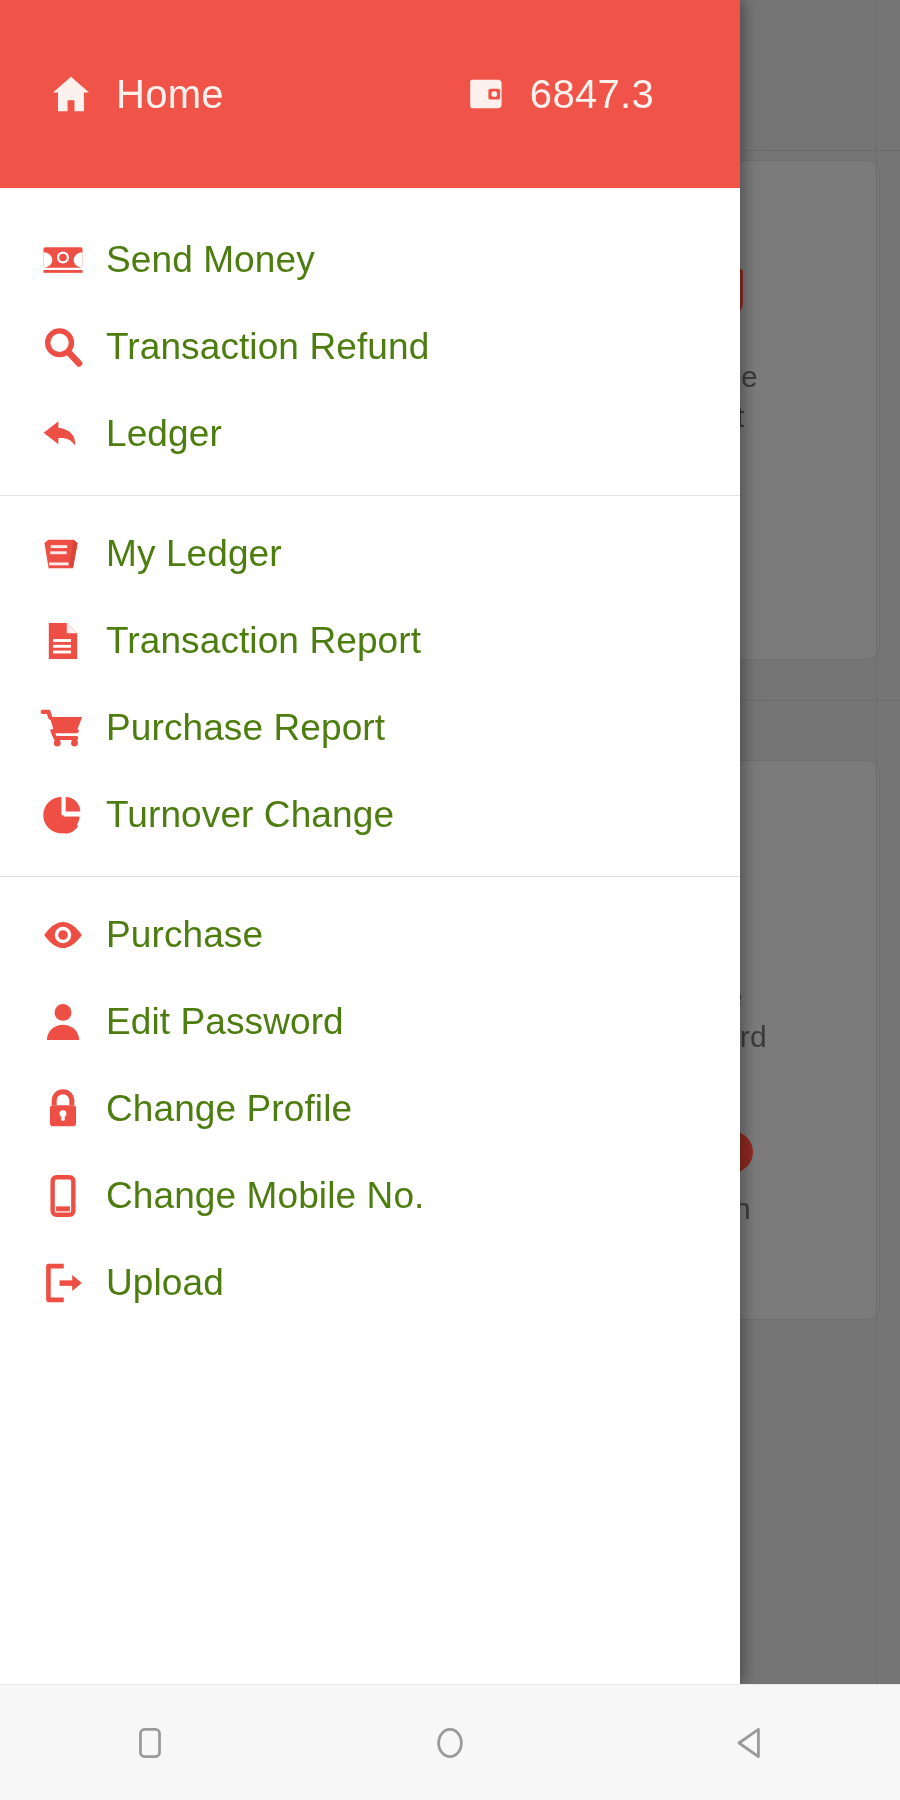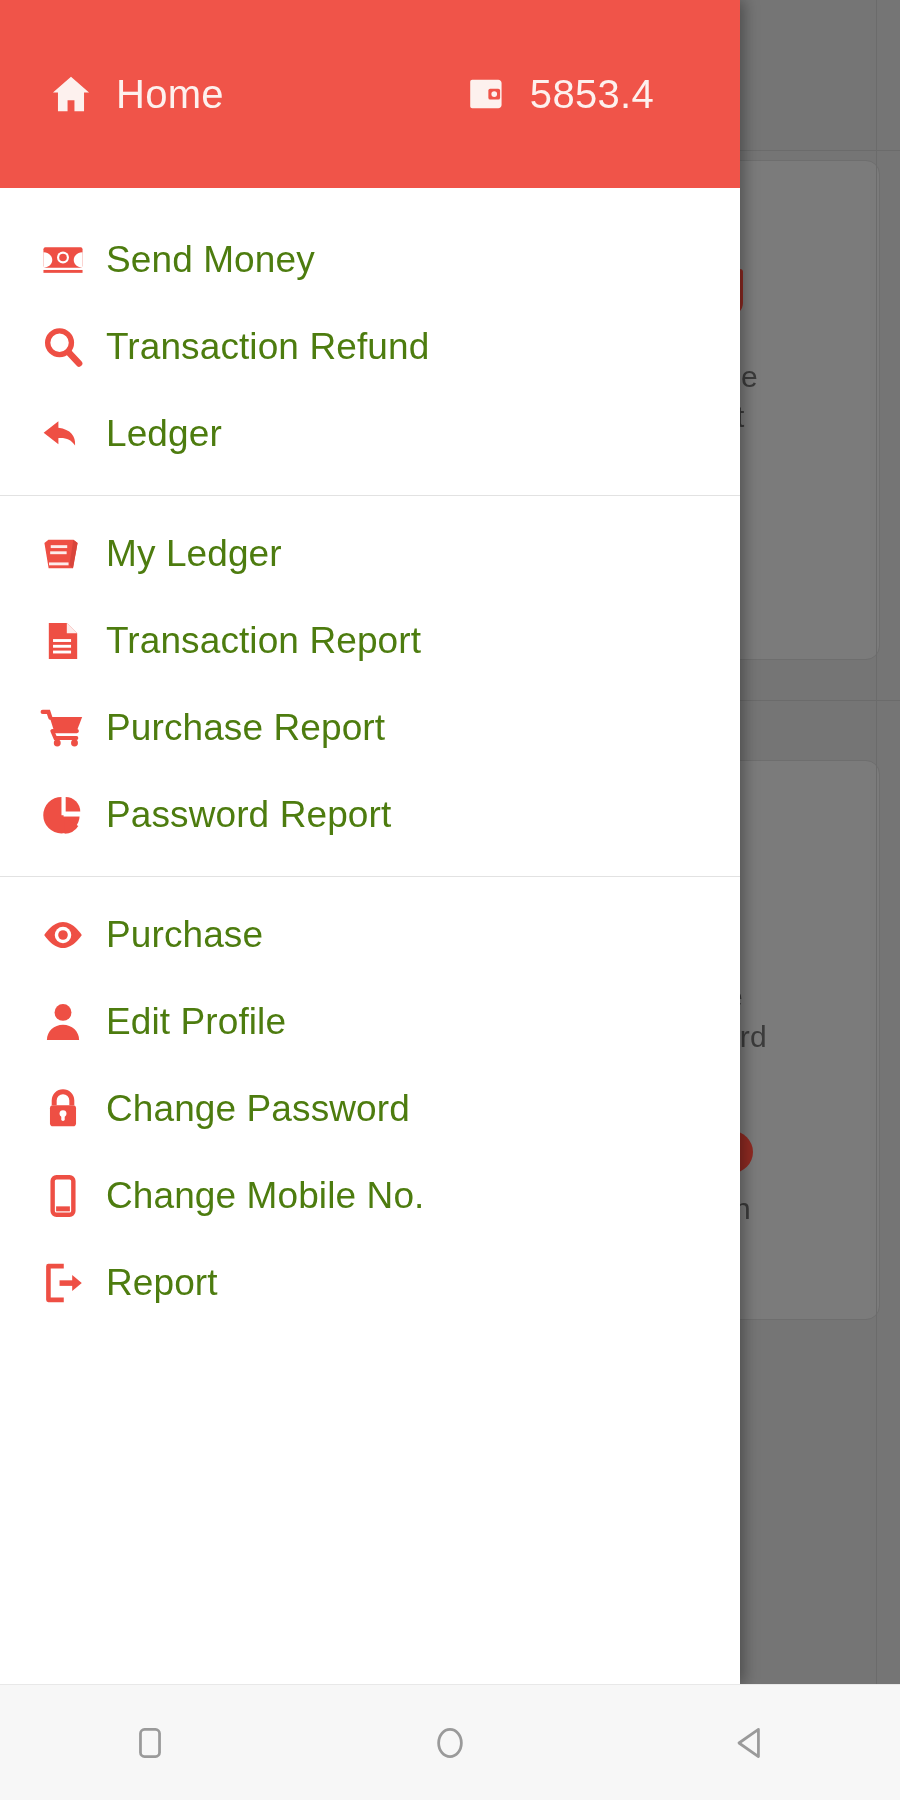--- a/index.html
+++ b/index.html
@@ -186,21 +186,21 @@
           <path d="M12 3 2.6 11.2h2.6V21h5.0v-5.7h3.6V21h5.0v-9.8h2.6z" fill="#fdf1ee"></path>
         </svg>
         <span class="header-title">Home</span>
       </div>
       <div class="header-right">
         <svg class="hdr-ico" width="44" height="44" viewBox="0 0 24 24">
           <path d="M3.4 4.2h14.2c1 0 1.8.8 1.8 1.8v12c0 1-.8 1.8-1.8 1.8H3.4c-.6 0-1.1-.5-1.1-1.1V5.3c0-.6.5-1.1 1.1-1.1z" fill="#fdf1ee"></path>
           <rect x="12.2" y="9.1" width="6.4" height="5.9" rx="1" fill="#f05449"></rect>
           <circle cx="15.4" cy="12.05" r="1.55" fill="#fdf1ee"></circle>
         </svg>
-        <span class="header-balance">5853.4</span>
+        <span class="header-balance">6847.3</span>
       </div>
     </div>
 
     <div class="menu">
 
       <div class="menu-group">
 
         <div class="menu-item">
           <span class="menu-icon">
             <svg width="46" height="46" viewBox="0 0 24 24">
@@ -281,21 +281,21 @@
 
         <div class="menu-item">
           <span class="menu-icon">
             <svg width="46" height="46" viewBox="0 0 24 24">
               <path d="M11.2 2.6a9.5 9.5 0 1 0 9.5 9.5h-9.5z" fill="#ee4f44"></path>
               <path d="M13.4 2.6v7.6h7.6a7.7 7.7 0 0 0-7.6-7.6z" fill="#ee4f44"></path>
               <path d="M12.8 13.4 20.0 17.8a8.6 8.6 0 0 1-7.2 4.0z" fill="#ee4f44"></path>
               <path d="M12.3 12.3 21.0 12.3" stroke="#ffffff" stroke-width="1.0"></path>
             </svg>
           </span>
-          <span class="menu-label">Password Report</span>
+          <span class="menu-label">Turnover Change</span>
         </div>
       </div>
 
       <div class="menu-divider"></div>
 
       <div class="menu-group">
 
         <div class="menu-item">
           <span class="menu-icon">
             <svg width="46" height="46" viewBox="0 0 24 24">
@@ -307,33 +307,33 @@
           <span class="menu-label">Purchase</span>
         </div>
 
         <div class="menu-item">
           <span class="menu-icon">
             <svg width="46" height="46" viewBox="0 0 24 24">
               <circle cx="12" cy="7.0" r="4.4" fill="#ee4f44"></circle>
               <path d="M3.6 21.4c0-4.7 3.8-8.0 8.4-8.0s8.4 3.3 8.4 8.0z" fill="#ee4f44"></path>
             </svg>
           </span>
-          <span class="menu-label">Edit Profile</span>
+          <span class="menu-label">Edit Password</span>
         </div>
 
         <div class="menu-item">
           <span class="menu-icon">
             <svg width="46" height="46" viewBox="0 0 24 24">
               <path d="M7.4 10.0V7.6a4.6 4.6 0 0 1 9.2 0v2.4" stroke="#ee4f44" stroke-width="2.6" fill="none"></path>
               <rect x="5.2" y="10.0" width="13.6" height="11.0" rx="1.6" fill="#ee4f44"></rect>
               <circle cx="12" cy="14.4" r="1.8" fill="#ffffff"></circle>
               <rect x="11.1" y="14.4" width="1.8" height="3.8" rx="0.9" fill="#ffffff"></rect>
             </svg>
           </span>
-          <span class="menu-label">Change Password</span>
+          <span class="menu-label">Change Profile</span>
         </div>
 
         <div class="menu-item">
           <span class="menu-icon">
             <svg width="46" height="46" viewBox="0 0 24 24">
               <rect x="6.6" y="2.2" width="10.8" height="19.6" rx="2.0" fill="none" stroke="#ee4f44" stroke-width="2.3"></rect>
               <rect x="8.4" y="17.4" width="7.2" height="2.6" fill="#ee4f44"></rect>
             </svg>
           </span>
           <span class="menu-label">Change Mobile No.</span>
@@ -341,21 +341,21 @@
 
 
         <div class="menu-item">
           <span class="menu-icon">
             <svg width="46" height="46" viewBox="0 0 24 24">
               <path d="M12.4 3.2H4.4v17.6h8.0" fill="none" stroke="#ee4f44" stroke-width="2.4" stroke-linejoin="round"></path>
               <rect x="10.2" y="10.6" width="7.6" height="2.9" fill="#ee4f44"></rect>
               <path d="M16.8 7.8 21.8 12.0l-5.0 4.2z" fill="#ee4f44"></path>
             </svg>
           </span>
-          <span class="menu-label">Report</span>
+          <span class="menu-label">Upload</span>
         </div>
       </div>
     </div>
   </div>
 
   <div class="navbar">
     <div class="nav-btn">
       <svg width="44" height="44" viewBox="0 0 24 24">
         <rect x="6.8" y="4.6" width="10.4" height="14.8" rx="2.2" fill="none" stroke="#9a9a9a" stroke-width="1.5"></rect>
       </svg>

